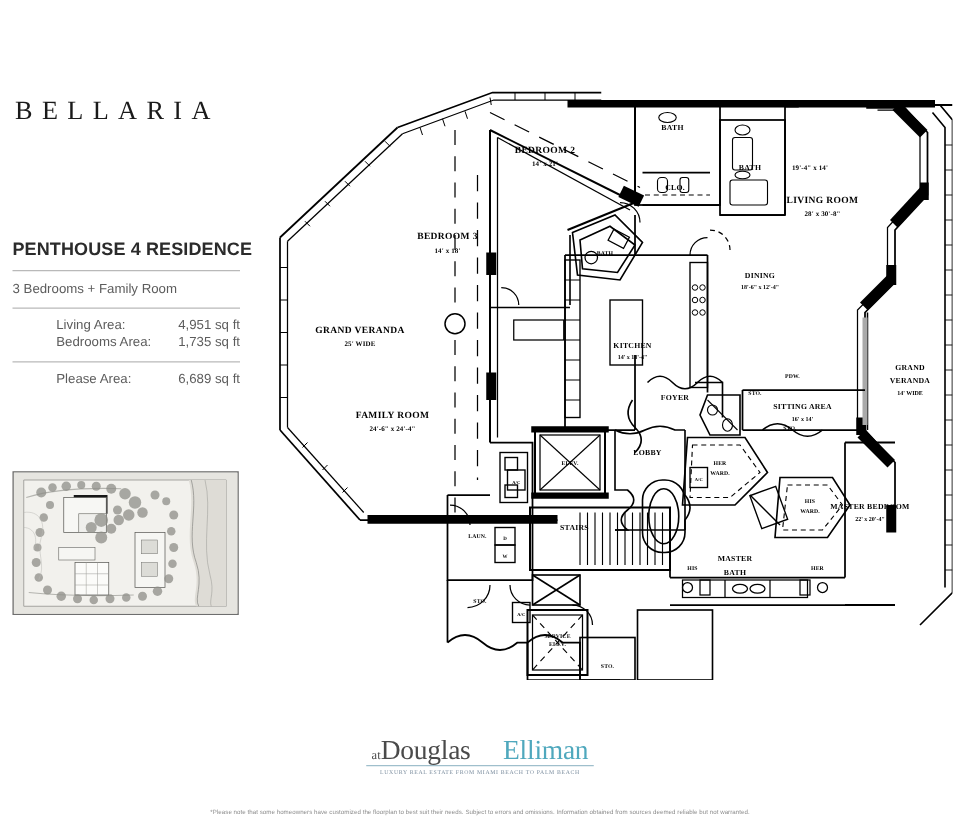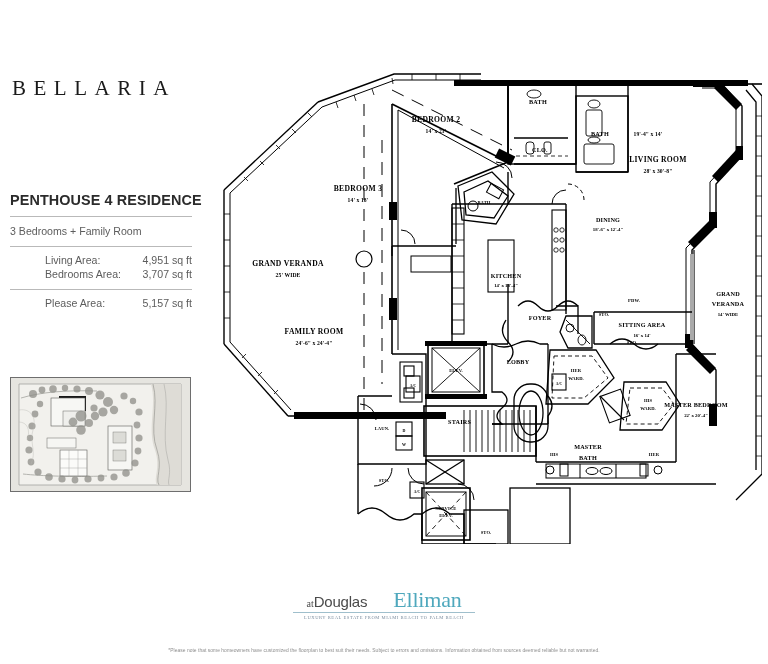--- a/index.html
+++ b/index.html
@@ -48,21 +48,21 @@
   .dim-sm{font-family:"Liberation Serif", serif;fill:#000;font-size:4.8px;font-weight:700;}
 
   
   .footer{position:absolute;left:0;right:0;top:588px;text-align:center;}
   .seaside{
     font-family:"Liberation Serif", serif;
     font-size:11.5px;letter-spacing:.6px;color:#6b7f94;line-height:1.15;
   }
   .delogo{line-height:1;margin-top:1px;white-space:nowrap;}
   .de-at{font-family:"Liberation Serif", serif;font-size:10px;color:#4a4a4a;vertical-align:baseline;}
-  .de-douglas{font-family:Liberation Sans, sans-serif;font-size:15px;color:#4a4a4a;letter-spacing:-.2px;}
+  .de-douglas{font-family:Liberation Serif, serif;font-size:22px;color:#4a4a4a;letter-spacing:-.2px;}
   .de-elliman{font-family:"Liberation Serif", serif;font-size:22px;color:#4fa8bd;letter-spacing:-.2px;margin-left:26px;}
   .de-rule{width:182px;height:1px;background:#9fbfcc;margin:1px auto 0;}
   .tagline{
     font-family:"Liberation Serif", serif;font-size:4.6px;
     letter-spacing:.55px;color:#7b8d9e;margin-top:1.5px;
   }
   .disclaimer{
     position:absolute;left:0;right:0;top:648px;text-align:center;
     font-size:4.9px;color:#8d8d8d;letter-spacing:.05px;
   }
@@ -80,26 +80,26 @@
     <div class="res-title">PENTHOUSE 4 RESIDENCE</div>
     <div class="rule r1"></div>
     <div class="spec-line">3 Bedrooms + Family Room</div>
     <div class="rule r2"></div>
     <div class="area-row">
       <span>Living Area:</span>
       <span class="val">4,951 sq ft</span>
     </div>
     <div class="area-row">
       <span>Bedrooms Area:</span>
-      <span class="val">3,707 sq ft</span>
+      <span class="val">1,735 sq ft</span>
     </div>
     <div class="rule r3"></div>
     <div class="area-row">
       <span>Please Area:</span>
-      <span class="val">5,157 sq ft</span>
+      <span class="val">6,689 sq ft</span>
     </div>
   </div>
 
   <div class="sitemap">
     <svg viewBox="0 0 179 113" preserveAspectRatio="none">
       <rect x="0" y="0" width="179" height="113" fill="#efeeea"></rect>
 
       <path d="M0 0 L179 0 L179 113 L0 113 Z" fill="#e6e5e0"></path>
       <path d="M8 6 L170 6 L170 107 L8 107 Z" fill="#f2f1ed" stroke="#9a9a96" stroke-width=".7"></path>
 

